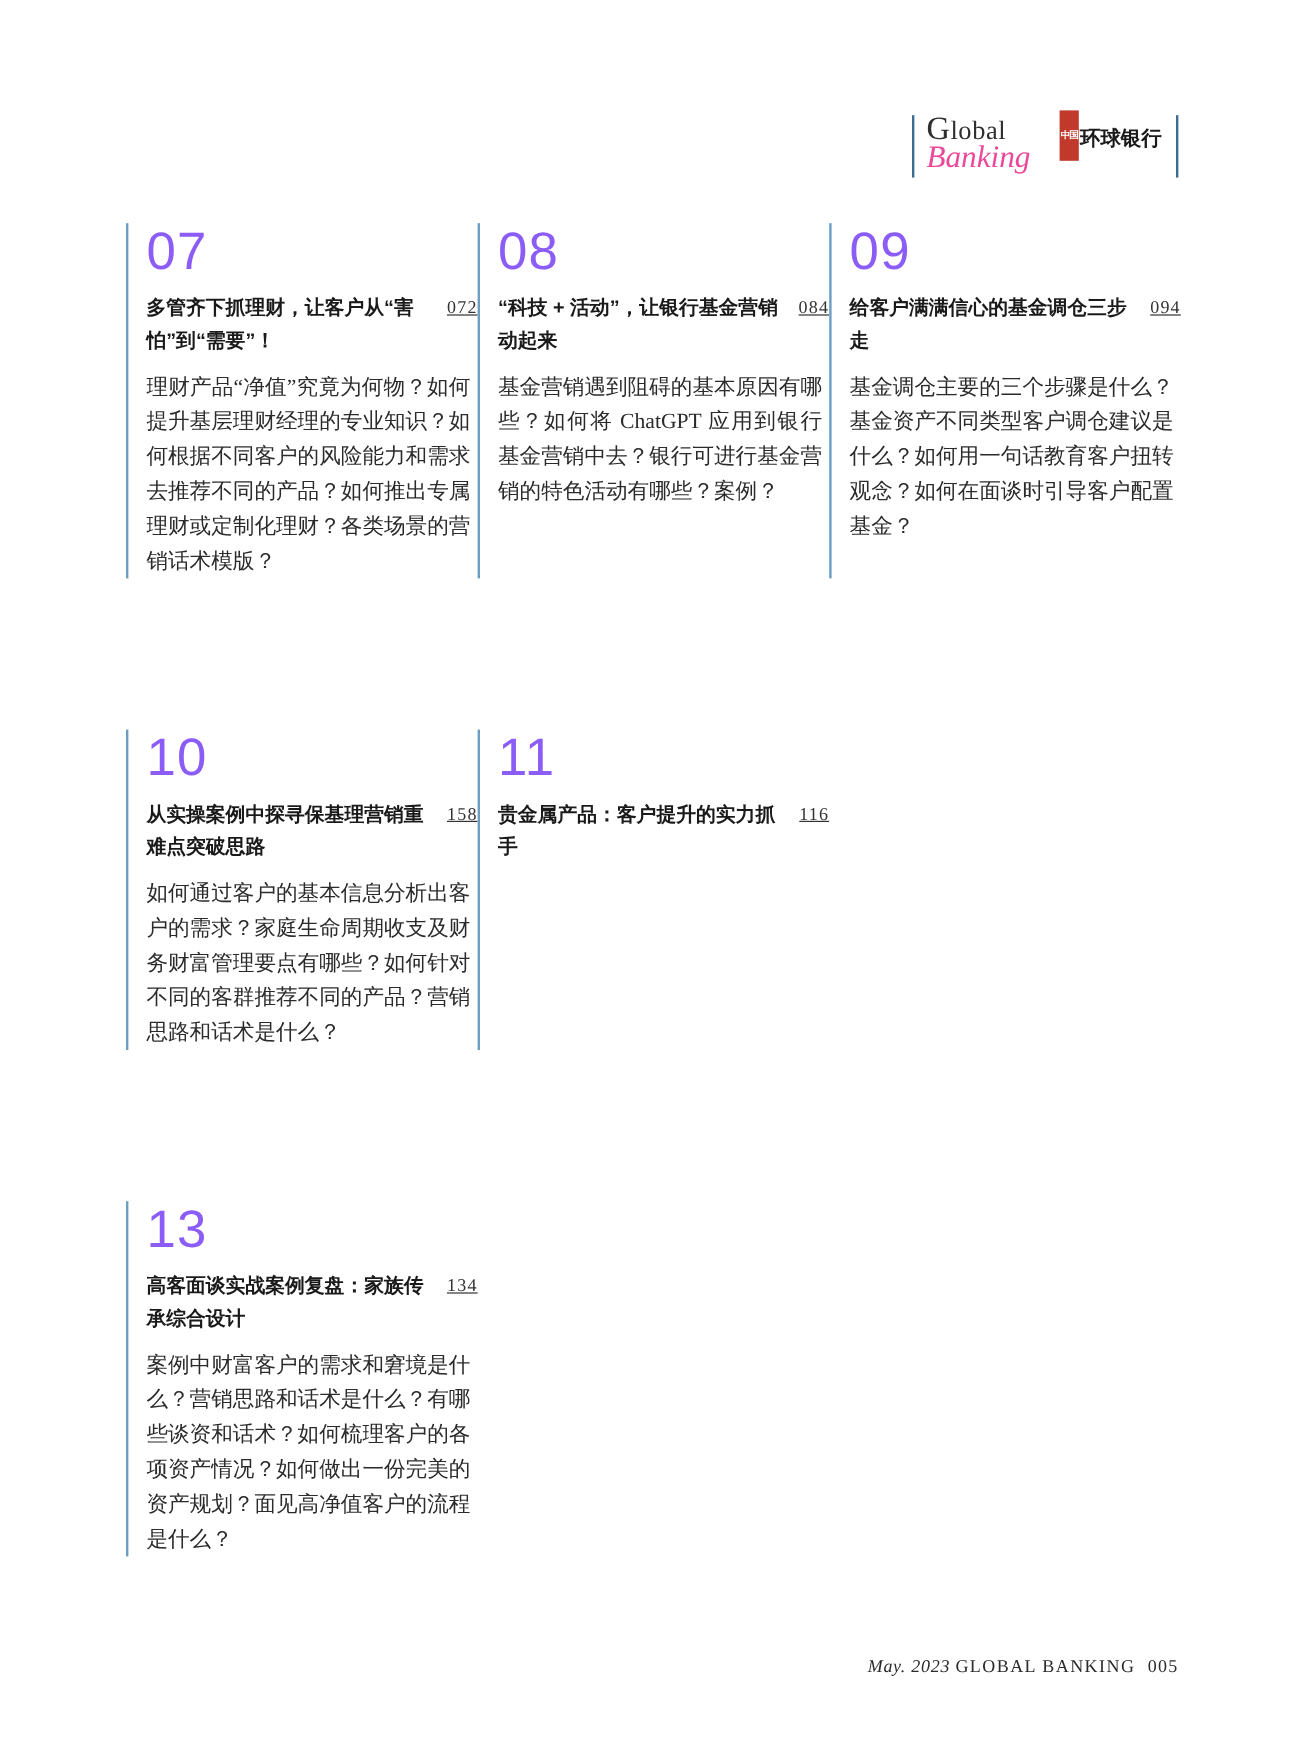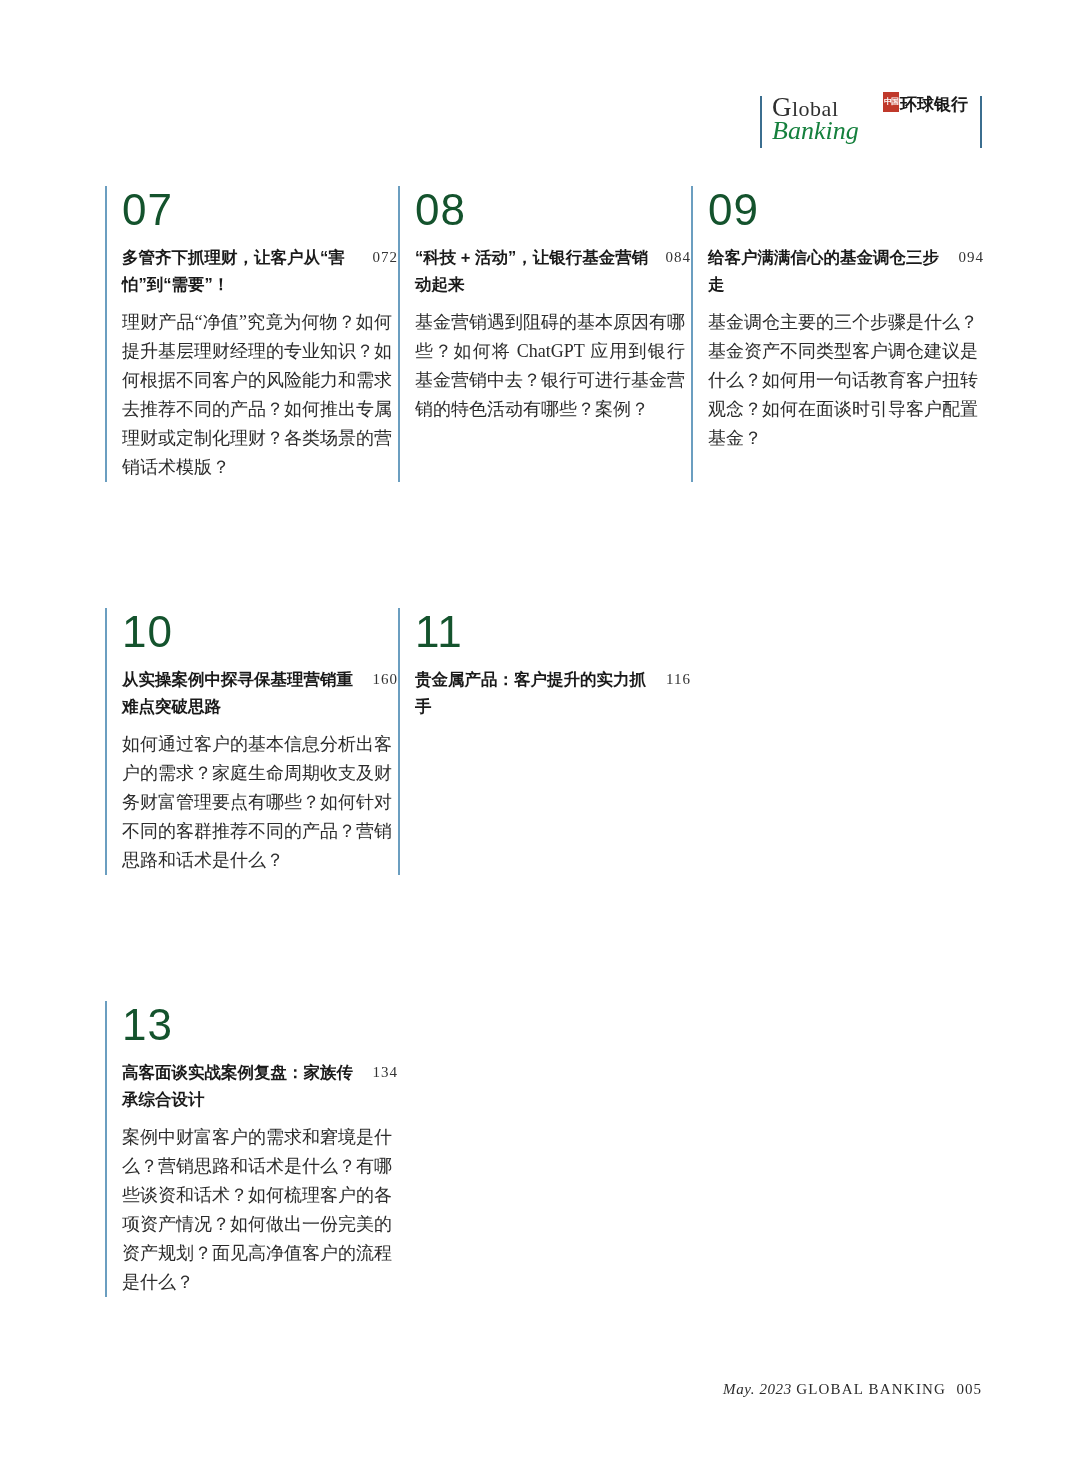--- a/index.html
+++ b/index.html
@@ -44,40 +44,40 @@
     color: #2f2f2f;
   }
   .masthead .logo-top .cap { font-size: 27px; }
   .masthead .logo-bottom {
     position: absolute;
     left: 12px;
     top: 24px;
     font-family: "Liberation Serif", serif;
     font-style: italic;
     font-size: 26px;
-    color: #15803d;
+    color: #ec4899;
   }
   .masthead .cn-badge {
     position: absolute;
     right: 14px;
     top: 0px;
     font-family: "Liberation Sans", sans-serif;
     font-weight: bold;
     font-size: 17px;
     color: #1a1a1a;
     letter-spacing: 0px;
     white-space: nowrap;
   }
   .masthead .cn-badge .mini {
     display: inline-block;
     background: #c0392b;
     color: #fff;
     font-size: 8px;
     line-height: 10px;
-    padding: 5px 1px;
+    padding: 16px 1px;
     vertical-align: 6px;
     margin-right: 1px;
     letter-spacing: -1px;
   }
 
   
   .grid {
     position: absolute;
     left: 105px;
     top: 186px;
@@ -96,21 +96,21 @@
     border-left: 2px solid #6b9ec0;
     box-sizing: border-box;
     position: relative;
   }
   .entry.blank { border-left: none; }
 
   .num {
     font-family: "Liberation Sans", sans-serif;
     font-size: 44px;
     line-height: 48px;
-    color: #14532d;
+    color: #8b5cf6;
     letter-spacing: 1px;
     margin-bottom: 10px;
     font-weight: 300;
   }
   .title {
     font-family: "Liberation Sans", sans-serif;
     font-weight: bold;
     font-size: 16.5px;
     line-height: 27px;
     color: #1a1a1a;
@@ -119,20 +119,21 @@
     padding-right: 0px;
   }
   .title .page {
     font-family: "Liberation Serif", serif;
     font-weight: normal;
     font-size: 15px;
     color: #333;
     float: right;
     margin-left: 4px;
     letter-spacing: 1px;
+    text-decoration: underline;
   }
   .desc {
     font-family: "Liberation Serif", serif;
     font-size: 18px;
     line-height: 29px;
     color: #2b2b2b;
     text-align: justify;
     padding-right: 6px;
   }
 
@@ -190,21 +191,21 @@
     <div class="entry">
       <div class="num">09</div>
       <div class="title"><span class="page">094</span><span>给客户满满信心的基金调仓三步走</span></div>
       <div class="desc">基金调仓主要的三个步骤是什么？基金资产不同类型客户调仓建议是什么？如何用一句话教育客户扭转观念？如何在面谈时引导客户配置基金？</div>
     </div>
   </div>
 
   <div class="row row-2">
     <div class="entry">
       <div class="num">10</div>
-      <div class="title"><span class="page">160</span><span>从实操案例中探寻保基理营销重难点突破思路</span></div>
+      <div class="title"><span class="page">158</span><span>从实操案例中探寻保基理营销重难点突破思路</span></div>
       <div class="desc">如何通过客户的基本信息分析出客户的需求？家庭生命周期收支及财务财富管理要点有哪些？如何针对不同的客群推荐不同的产品？营销思路和话术是什么？</div>
     </div>
     <div class="entry">
       <div class="num">11</div>
       <div class="title"><span class="page">116</span><span>贵金属产品：客户提升的实力抓手</span></div>
     </div>
   </div>
 
   <div class="row row-3">
     <div class="entry">

